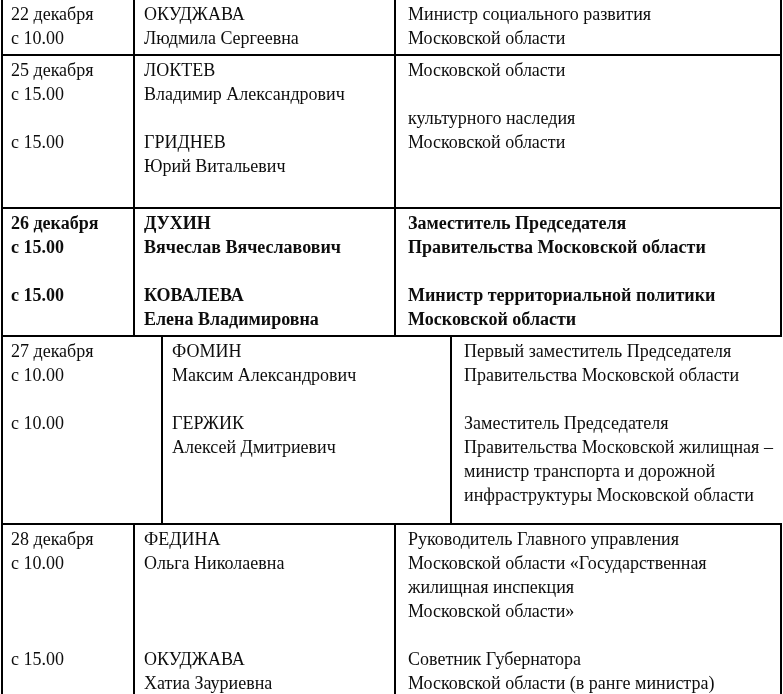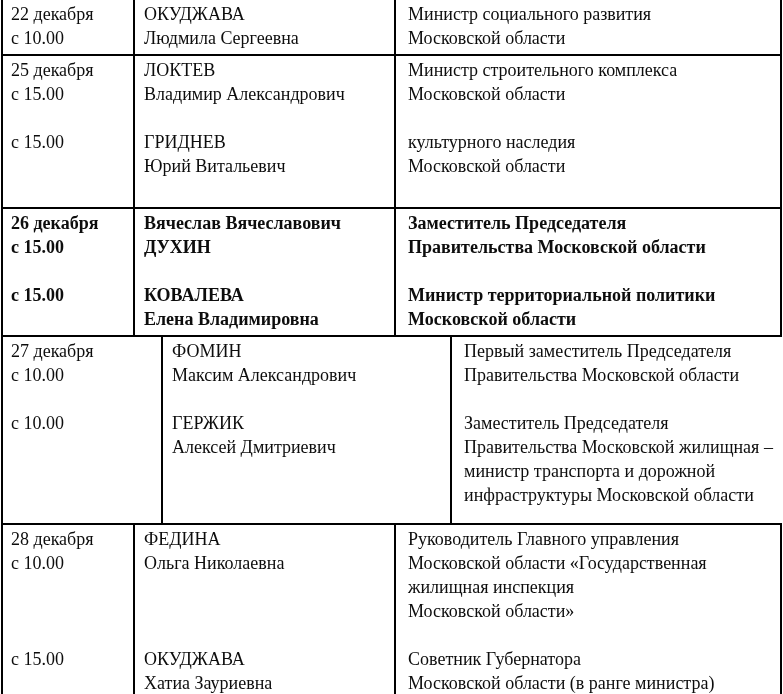--- a/index.html
+++ b/index.html
@@ -76,37 +76,36 @@
         <div class="line">с 15.00</div>
       </div>
       <div class="cell c2">
         <div class="line">ЛОКТЕВ</div>
         <div class="line">Владимир Александрович</div>
         <div class="line blank"></div>
         <div class="line">ГРИДНЕВ</div>
         <div class="line">Юрий Витальевич</div>
       </div>
       <div class="cell c3">
-        <div class="line">Министр строительного комплекса</div>
         <div class="line">Московской области</div>
         <div class="line blank"></div>
         <div class="line">культурного наследия</div>
         <div class="line">Московской области</div>
       </div>
     </div>
     <div class="trow" style="height: 128px; font-weight: bold;">
       <div class="cell c1">
         <div class="line">26 декабря</div>
         <div class="line">с 15.00</div>
         <div class="line blank"></div>
         <div class="line">с 15.00</div>
       </div>
       <div class="cell c2">
+        <div class="line">ДУХИН</div>
         <div class="line">Вячеслав Вячеславович</div>
-        <div class="line">ДУХИН</div>
         <div class="line blank"></div>
         <div class="line">КОВАЛЕВА</div>
         <div class="line">Елена Владимировна</div>
       </div>
       <div class="cell c3">
         <div class="line">Заместитель Председателя</div>
         <div class="line">Правительства Московской области</div>
         <div class="line blank"></div>
         <div class="line">Министр территориальной политики</div>
         <div class="line">Московской области</div>

